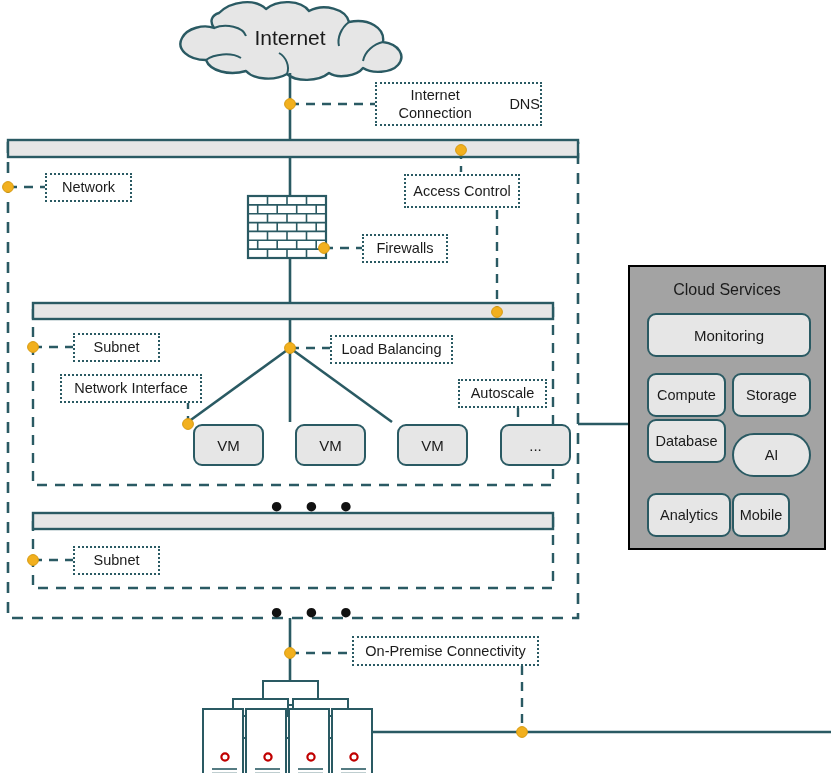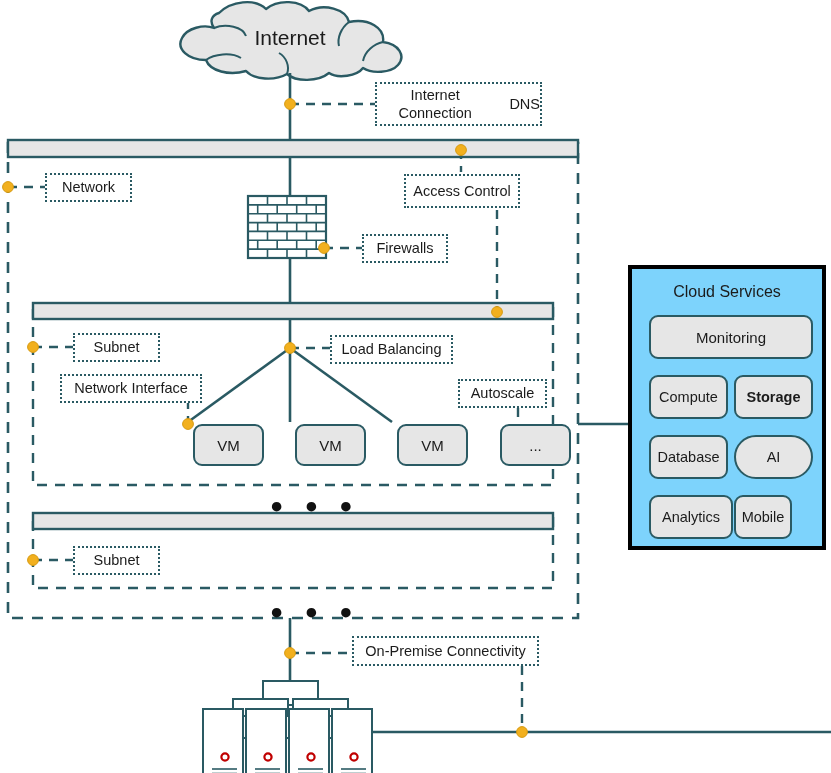--- a/index.html
+++ b/index.html
@@ -26,22 +26,22 @@
     background:#E6E6E6;
     border:2px solid #2A5A63;
     border-radius:9px;
     display:flex;align-items:center;justify-content:center;
     color:#1b1b1b;
     font-size:15px;
     box-sizing:border-box;
   }
   .cloudbox{
     position:absolute;
-    background:#7dd3fc;
-    border:4px solid #000000;
+    background:#a3a3a3;
+    border:2px solid #000000;
     box-sizing:border-box;
   }
   .cloudtitle{
     position:absolute;
     text-align:center;
     font-size:15px;
     color:#1b1b1b;
     width:100%;
   }
   .cloudname{font-size:16px;}
@@ -256,22 +256,22 @@
 
   <div class="dots" style="left:268px;top:494px;">• • •</div>
   <div class="dots" style="left:268px;top:600px;">• • •</div>
 
   <div class="cloudbox" style="left:628px;top:265px;width:198px;height:285px;">
     <div class="cloudtitle cloudname" style="left:0;top:14px;">Cloud Services</div>
 
     <div class="node" style="left:17px;top:46px;width:164px;height:44px;font-size:15px;">Monitoring</div>
 
     <div class="node" style="left:17px;top:106px;width:79px;height:44px;font-size:14.5px;">Compute</div>
-    <div class="node" style="left:102px;top:106px;width:79px;height:44px;font-size:14.5px;font-weight:bold;">Storage</div>
-
-    <div class="node" style="left:17px;top:166px;width:79px;height:44px;font-size:14.5px;">Database</div>
+    <div class="node" style="left:102px;top:106px;width:79px;height:44px;font-size:14.5px;">Storage</div>
+
+    <div class="node" style="left:17px;top:152px;width:79px;height:44px;font-size:14.5px;">Database</div>
     <div class="node" style="left:102px;top:166px;width:79px;height:44px;font-size:14.5px;border-radius:22px;">AI</div>
 
     <div class="node" style="left:17px;top:226px;width:84px;height:44px;font-size:14.5px;">Analytics</div>
     <div class="node" style="left:102px;top:226px;width:58px;height:44px;font-size:14.5px;">Mobile</div>
   </div>
 
 </div>
 
 </body></html>

